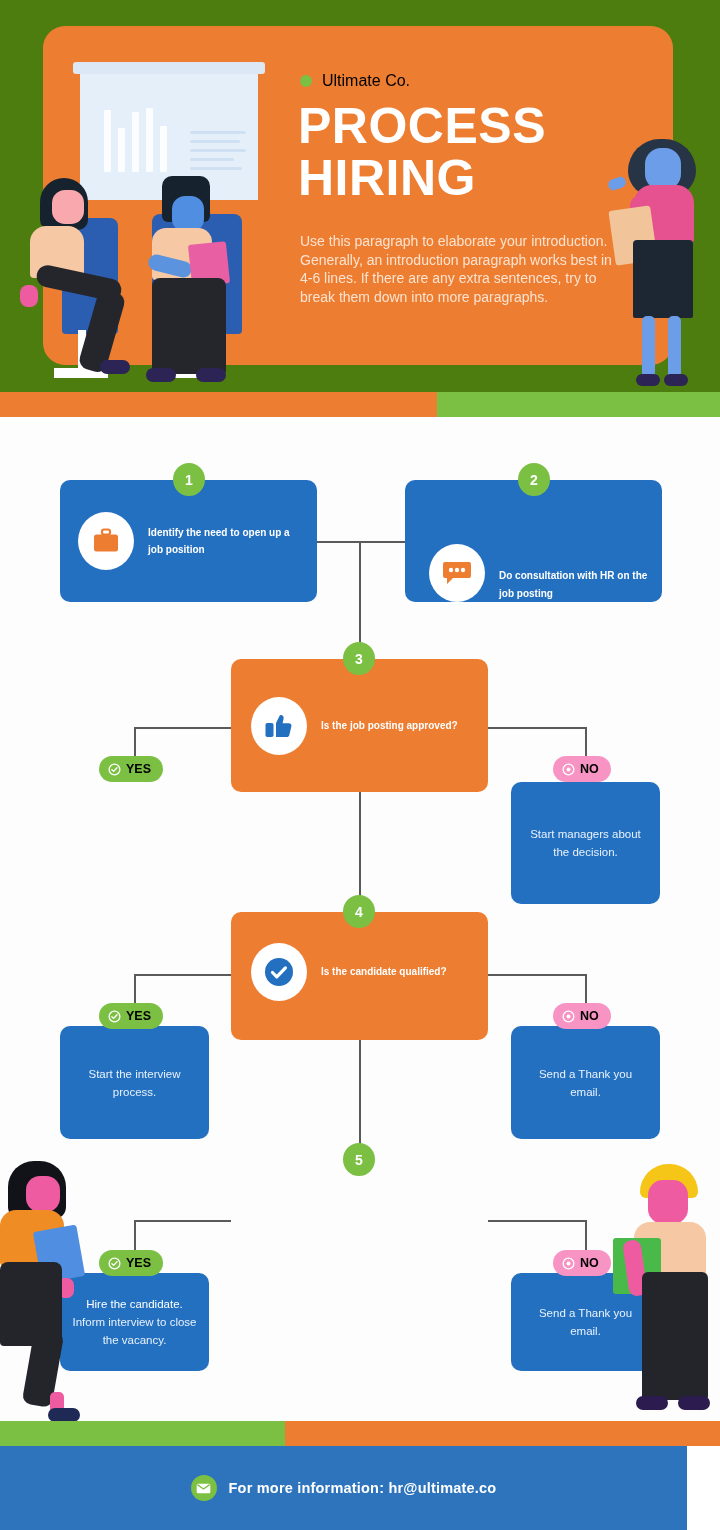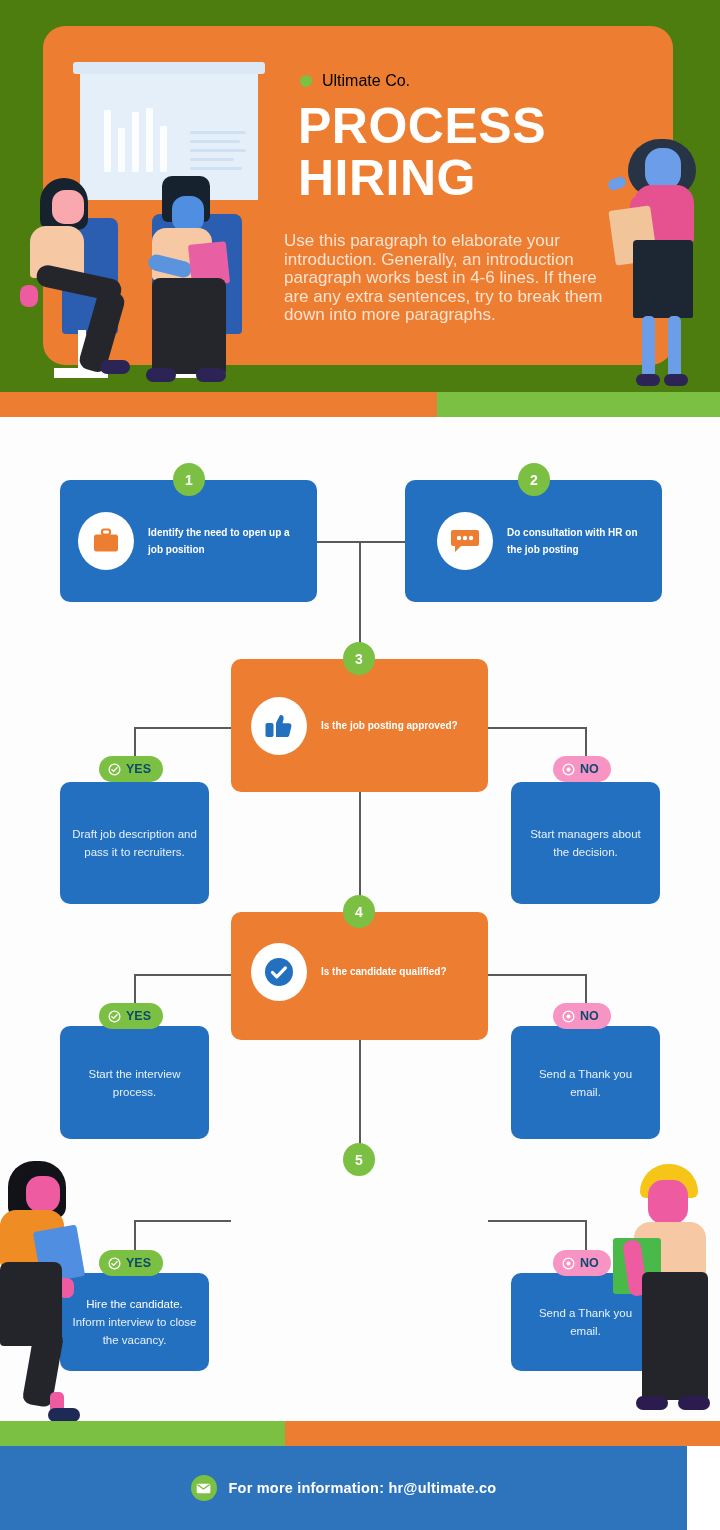--- a/index.html
+++ b/index.html
@@ -79,22 +79,22 @@
     position:absolute; left:300px; top:72px;
     display:flex; align-items:center; gap:10px;
   }
   .brand-dot { width:12px; height:12px; border-radius:50%; background:#7cc043; }
   .title {
     position:absolute; left:298px; top:100px; width:340px;
     color:#ffffff; font-weight:bold; font-size:50px; line-height:52px;
     letter-spacing:.5px;
   }
   .intro {
-    position:absolute; left:284px; top:232px; width:320px;
-    color:#fde3d0; font-size:17px; line-height:18.5px;
+    position:absolute; left:300px; top:232px; width:320px;
+    color:#fde3d0; font-size:14px; line-height:18.5px;
   }
 
   
   .flow { position:absolute; left:0; top:417px; width:720px; height:1004px; background:#fdfdfd; }
 
   .connector { position:absolute; background:#5a5a5a; }
   .conn-h { height:1.5px; }
   .conn-v { width:1.5px; }
 
   .node {
@@ -121,21 +121,21 @@
     position:absolute; width:32px; height:33px; border-radius:50%;
     background:#7cc043; color:#ffffff;
     display:flex; align-items:center; justify-content:center;
     font-size:14px; font-weight:bold; z-index:5;
   }
 
   .yn-badge {
     position:absolute; height:26px; border-radius:13px;
     display:flex; align-items:center; gap:5px;
     padding:0 12px 0 9px; z-index:6;
-    font-size:12.5px; font-weight:bold; color:#0c4a6e;
+    font-size:12.5px; font-weight:bold; color:#000000;
   }
   .yn-yes { background:#7cc043; }
   .yn-no  { background:#f894c4; }
   .yn-ic { width:13px; height:13px; }
 
   
   .bot-green  { position:absolute; left:0;   top:1421px; width:285px; height:25px; background:#7cc043; }
   .bot-orange { position:absolute; left:285px; top:1421px; width:435px; height:25px; background:#ed7d31; }
   .footer {
     position:absolute; left:0; top:1446px; width:687px; height:84px; background:#2e74bd;
@@ -276,21 +276,21 @@
         <rect x="10" y="1.5" width="8" height="5" rx="2" fill="none" stroke="#ed7d31" stroke-width="2.2"></rect>
         <rect x="2" y="6.5" width="24" height="17" rx="2.5" fill="#ed7d31"></rect>
       </svg>
     </div>
     <div class="node-text" style="margin-left:14px;">Identify the need to open up a job position</div>
   </div>
 
   <div class="num-badge" style="left:518px; top:46px;">
     <span>2</span>
   </div>
-  <div class="node node-blue" style="left:405px; top:63px; width:257px; height:122px; padding:0 14px 0 32px;">
+  <div class="node node-blue" style="left:405px; top:63px; width:257px; height:122px; padding:0 14px 0 24px;align-items:flex-end;">
     <div class="icon-circle">
       <svg width="30" height="28" viewBox="0 0 30 28" aria-hidden="true">
         <path d="M3 3h24a2 2 0 0 1 2 2v12a2 2 0 0 1-2 2H11l-6 6v-6H3a2 2 0 0 1-2-2V5a2 2 0 0 1 2-2z" fill="#ed7d31"></path>
         <circle cx="9" cy="11" r="2.2" fill="#ffffff"></circle>
         <circle cx="15" cy="11" r="2.2" fill="#ffffff"></circle>
         <circle cx="21" cy="11" r="2.2" fill="#ffffff"></circle>
       </svg>
     </div>
     <div class="node-text" style="margin-left:14px;">Do consultation with HR on the job posting</div>
   </div>
@@ -307,23 +307,20 @@
     </div>
     <div class="node-text" style="margin-left:14px;">Is the job posting approved?</div>
   </div>
 
   <div class="yn-badge yn-yes" style="left:99px; top:339px;">
     <svg class="yn-ic" viewBox="0 0 16 16" aria-hidden="true">
       <circle cx="8" cy="8" r="6.6" fill="none" stroke="#ffffff" stroke-width="1.6"></circle>
       <path d="M4.8 8.2l2.1 2.1 4.2-4.4" fill="none" stroke="#ffffff" stroke-width="1.7" stroke-linecap="round" stroke-linejoin="round"></path>
     </svg>
     <span>YES</span>
-  </div>
-  <div class="node node-blue" style="left:60px; top:365px; width:149px; height:122px; padding:0 12px;">
-    <div class="node-text-reg">Draft job description and pass it to recruiters.</div>
   </div>
 
   <div class="yn-badge yn-no" style="left:553px; top:339px;">
     <svg class="yn-ic" viewBox="0 0 16 16" aria-hidden="true">
       <circle cx="8" cy="8" r="6.6" fill="none" stroke="#ffffff" stroke-width="1.6"></circle>
       <circle cx="8" cy="8" r="2.4" fill="#ffffff"></circle>
     </svg>
     <span>NO</span>
   </div>
   <div class="node node-blue" style="left:511px; top:365px; width:149px; height:122px; padding:0 12px;">

